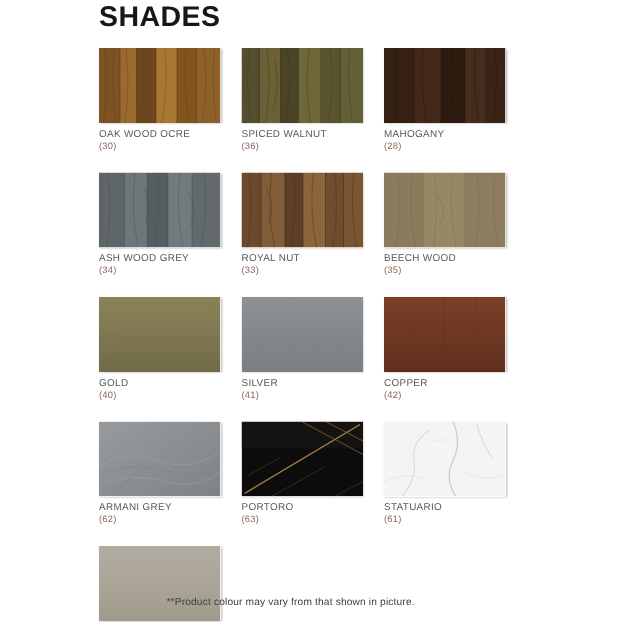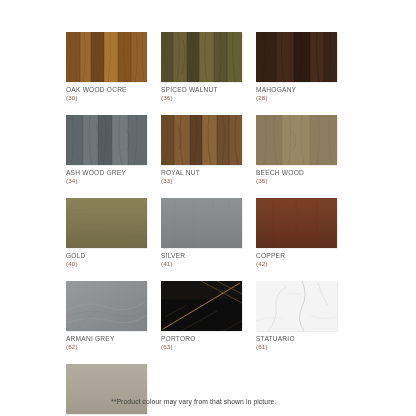--- a/index.html
+++ b/index.html
@@ -83,20 +83,21 @@
     letter-spacing: 0.1px;
     color: #3d3d3f;
     white-space: nowrap;
   }
 </style>
 </head>
 <body>
 
 <div id="page">
 
+  <div id="title">SHADES</div>
 
   <div id="grid">
 
     <div class="row">
       <div class="cell">
         <div class="swatch">
           <svg class="grain" viewBox="0 0 81 50" preserveAspectRatio="none">
             <rect x="0" y="0" width="81" height="50" fill="#8a5b28"></rect>
             <rect x="0" y="0" width="14" height="50" fill="#7d5324"></rect>
             <rect x="14" y="0" width="11" height="50" fill="#9a6a2e"></rect>

